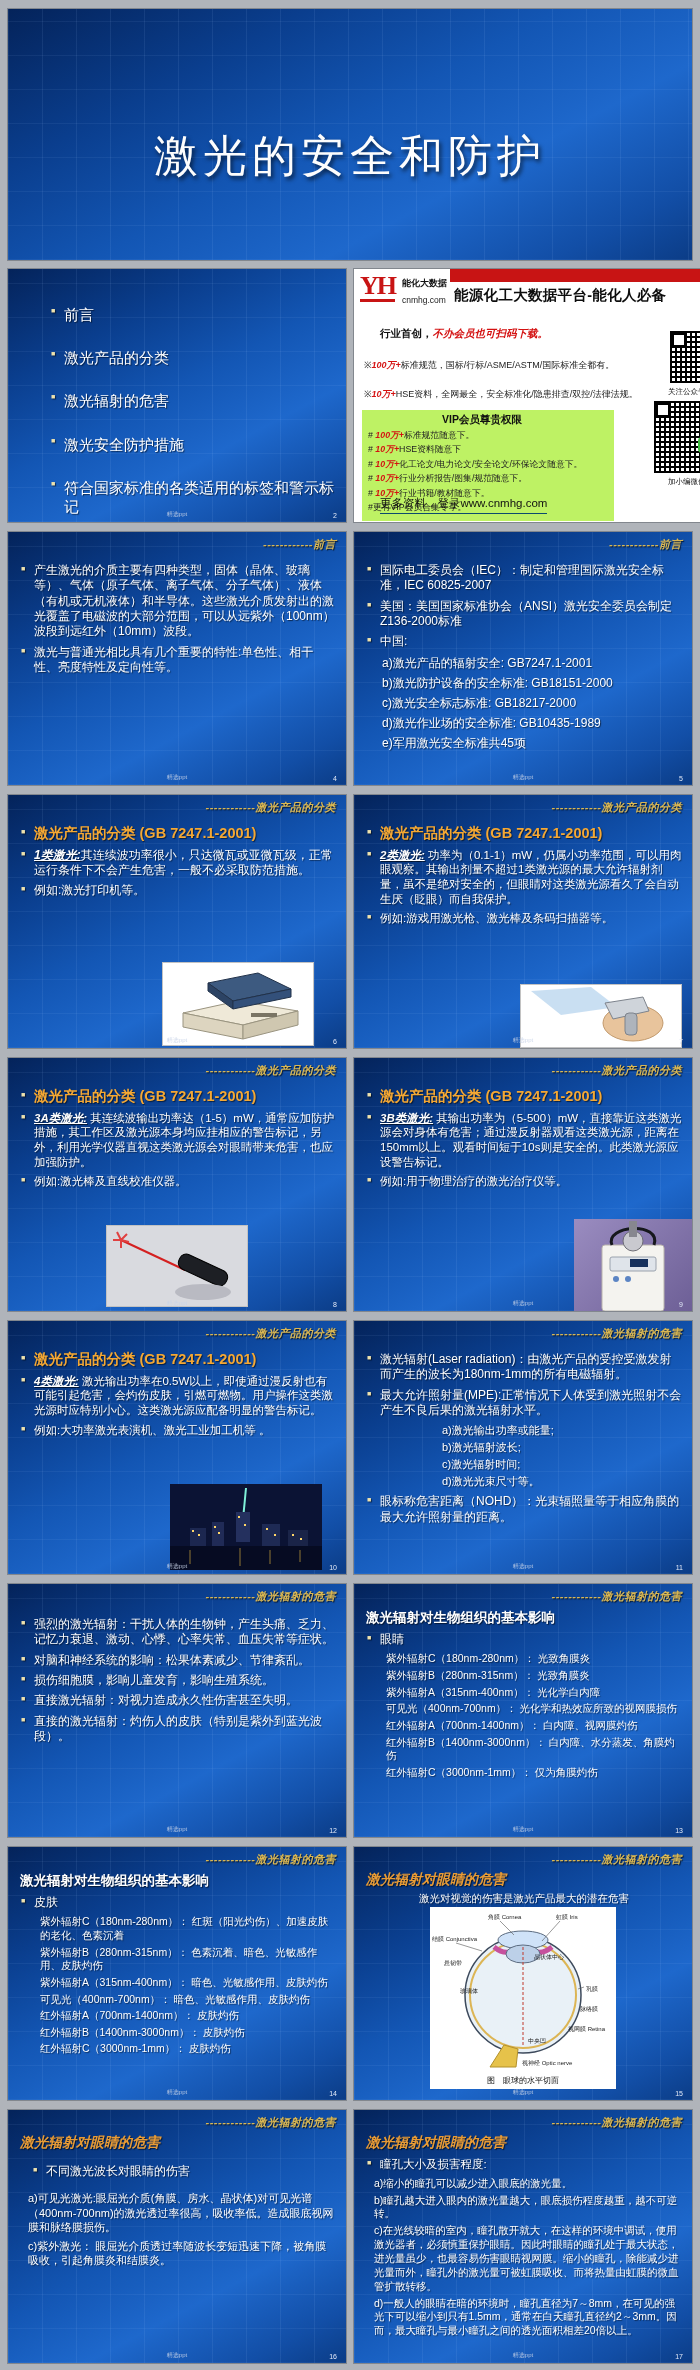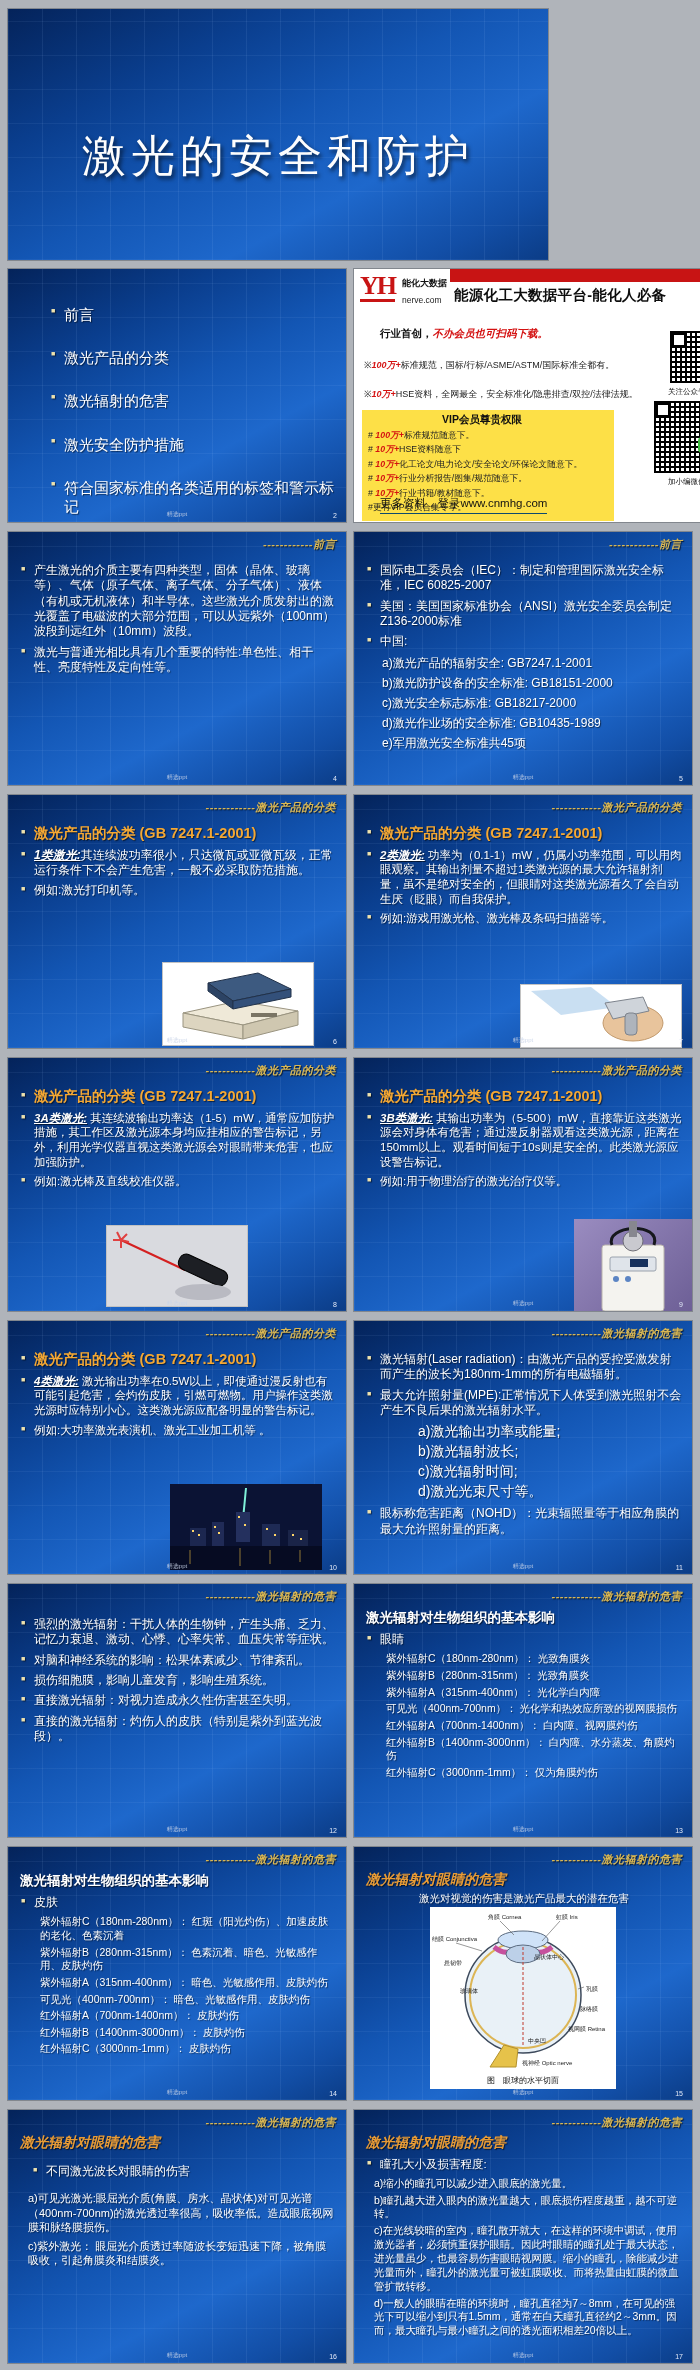--- a/index.html
+++ b/index.html
@@ -35,21 +35,21 @@
   .b{
     position:relative;padding-left:14px;margin:5px 0;
     font-size:12px;line-height:1.28;text-shadow:1px 1px 1px rgba(0,0,0,.55);
   }
   .b::before{content:"■";position:absolute;left:1px;top:2px;font-size:7px;color:#efe3ae;}
   .b.sm{font-size:11.5px;}
   .tline{color:#f5a833;font-size:14.5px;font-weight:bold;}
   .tline::before{top:4px;}
   .lead{font-style:italic;font-weight:bold;text-decoration:underline;}
   .sub{margin:3px 0 3px 16px;font-size:12px;text-shadow:1px 1px 1px rgba(0,0,0,.55);}
-  .sub2{margin:2px 0 2px 52px;font-size:14px;text-shadow:1px 1px 1px rgba(0,0,0,.55);}
+  .sub2{margin:2px 0 2px 76px;font-size:11px;text-shadow:1px 1px 1px rgba(0,0,0,.55);}
   .btitle{font-size:13.5px;font-weight:bold;margin:3px 0 2px 0;text-shadow:1px 1px 1px rgba(0,0,0,.6);}
   .otitle{color:#e89b35;font-weight:bold;font-style:italic;font-size:14px;margin:2px 0 3px 0;text-shadow:1px 1px 1px rgba(0,0,0,.6);}
   .row{font-size:10.5px;line-height:1.3;margin:3px 0 3px 20px;text-shadow:1px 1px 1px rgba(0,0,0,.5);}
   .para{font-size:11px;line-height:1.32;margin:4px 0 4px 8px;text-shadow:1px 1px 1px rgba(0,0,0,.5);}
   .ctr{text-align:center;}
 
   
   .maintitle{
     position:absolute;left:0;right:0;top:118px;text-align:center;
     font-family:"Liberation Serif",serif;font-size:44px;letter-spacing:5px;color:#fdfdfd;
@@ -65,42 +65,42 @@
   .ad-redbar{position:absolute;left:96px;right:0;top:0;height:13px;background:#c81414;}
   .ad-logo{position:absolute;left:4px;top:2px;width:90px;height:52px;background:#fff;}
   .ad-mark{position:absolute;left:2px;top:2px;font-size:26px;font-weight:bold;color:#c81414;font-family:"Liberation Serif",serif;line-height:1;letter-spacing:-2px;border-bottom:3px solid #c81414;}
   .ad-brand{position:absolute;left:44px;top:6px;font-size:9px;font-weight:bold;color:#111;}
   .ad-domain{position:absolute;left:44px;top:24px;font-size:8.5px;color:#222;}
   .ad-headline{position:absolute;left:100px;top:17px;font-size:14.5px;font-weight:bold;color:#0d0d0d;letter-spacing:.3px;}
   .ad-tag{position:absolute;left:26px;top:58px;font-size:10.5px;font-weight:bold;color:#111;}
   .red-i{color:#d41111;font-style:italic;font-weight:bold;}
   .ad-feats{position:absolute;left:10px;top:74px;width:245px;font-size:9px;color:#222;}
   .ad-feats div{margin:15px 0;white-space:nowrap;}
-  .ad-vip{position:absolute;left:8px;top:141px;width:252px;background:#fde047;padding:3px 18px 4px 6px;box-sizing:border-box;}
+  .ad-vip{position:absolute;left:8px;top:141px;width:252px;background:#bef264;padding:3px 18px 4px 6px;box-sizing:border-box;}
   .ad-vip-title{text-align:center;font-size:10.5px;font-weight:bold;color:#111;margin-bottom:2px;}
   .ad-vip div.vl{margin:2.5px 0;font-size:8.8px;color:#222;white-space:nowrap;}
   .ad-more{position:absolute;left:26px;bottom:8px;font-size:11.5px;color:#111;border-bottom:1px solid #0c4a6e;padding-bottom:2px;}
   .qr{position:absolute;background:
       repeating-linear-gradient(0deg,#000 0 2px,transparent 2px 5px),
       repeating-linear-gradient(90deg,#000 0 2px,#fff 2px 5px);}
   .qr::before{content:"";position:absolute;left:1px;top:1px;width:10px;height:10px;border:3px solid #000;background:#fff;}
   .qr::after{content:"";position:absolute;right:1px;top:1px;width:10px;height:10px;border:3px solid #000;background:#fff;}
   .qr-cap{position:absolute;font-size:7.5px;color:#111;white-space:nowrap;}
   .wechat{position:absolute;width:16px;height:16px;border-radius:4px;background:#3fbf3f;z-index:4;}
   .wechat::before{content:"";position:absolute;left:3px;top:4px;width:5px;height:5px;border-radius:50%;background:#fff;}
   .wechat::after{content:"";position:absolute;left:8px;top:7px;width:4px;height:4px;border-radius:50%;background:#fff;}
 
   
   .eyebox{position:absolute;left:50%;transform:translateX(-50%);top:60px;width:186px;height:182px;background:#fff;z-index:2;}
   .eyecap{position:absolute;bottom:3px;left:0;right:0;text-align:center;font-size:8px;color:#111;}
 </style>
 </head>
 <body>
 
-<section class="slide blue" style="left:7px;top:8px;width:542px;height:253px;">
+<section class="slide blue" style="left:7px;top:8px;width:686px;height:253px;">
   <div class="maintitle">激光的安全和防护</div>
 </section>
 
 <section class="slide blue" style="left:7px;top:268px;width:340px;height:255px;">
   <ul class="body toc" style="top:24px;left:16px;">
     <li class="b">前言</li>
     <li class="b">激光产品的分类</li>
     <li class="b">激光辐射的危害</li>
     <li class="b">激光安全防护措施</li>
     <li class="b">符合国家标准的各类适用的标签和警示标记</li>
@@ -108,21 +108,21 @@
   </ul>
   <span class="flogo">精选ppt</span>
   <span class="fpage">2</span>
 </section>
 
 <section class="slide white-slide" style="left:353px;top:268px;width:378px;height:255px;">
   <div class="ad-redbar"></div>
   <div class="ad-logo">
     <span class="ad-mark">YH</span>
     <span class="ad-brand">能化大数据</span>
-    <span class="ad-domain">nerve.com</span>
+    <span class="ad-domain">cnmhg.com</span>
   </div>
   <div class="ad-headline">能源化工大数据平台-能化人必备</div>
   <div class="ad-tag">
     <span>行业首创，</span><span class="red-i">不办会员也可扫码下载。</span>
   </div>
   <div class="ad-feats">
     <div><span>※</span><span class="red-i">100万+</span><span>标准规范，国标/行标/ASME/ASTM/国际标准全都有。</span></div>
     <div><span>※</span><span class="red-i">10万+</span><span>HSE资料，全网最全，安全标准化/隐患排查/双控/法律法规。</span></div>
     <div><span>※</span><span class="red-i">10万+</span><span>化工论文/电力论文/安全论文/环保论文。</span></div>
     <div><span>※</span><span class="red-i">10万+</span><span>行业分析报告/图集/规范。</span></div>

